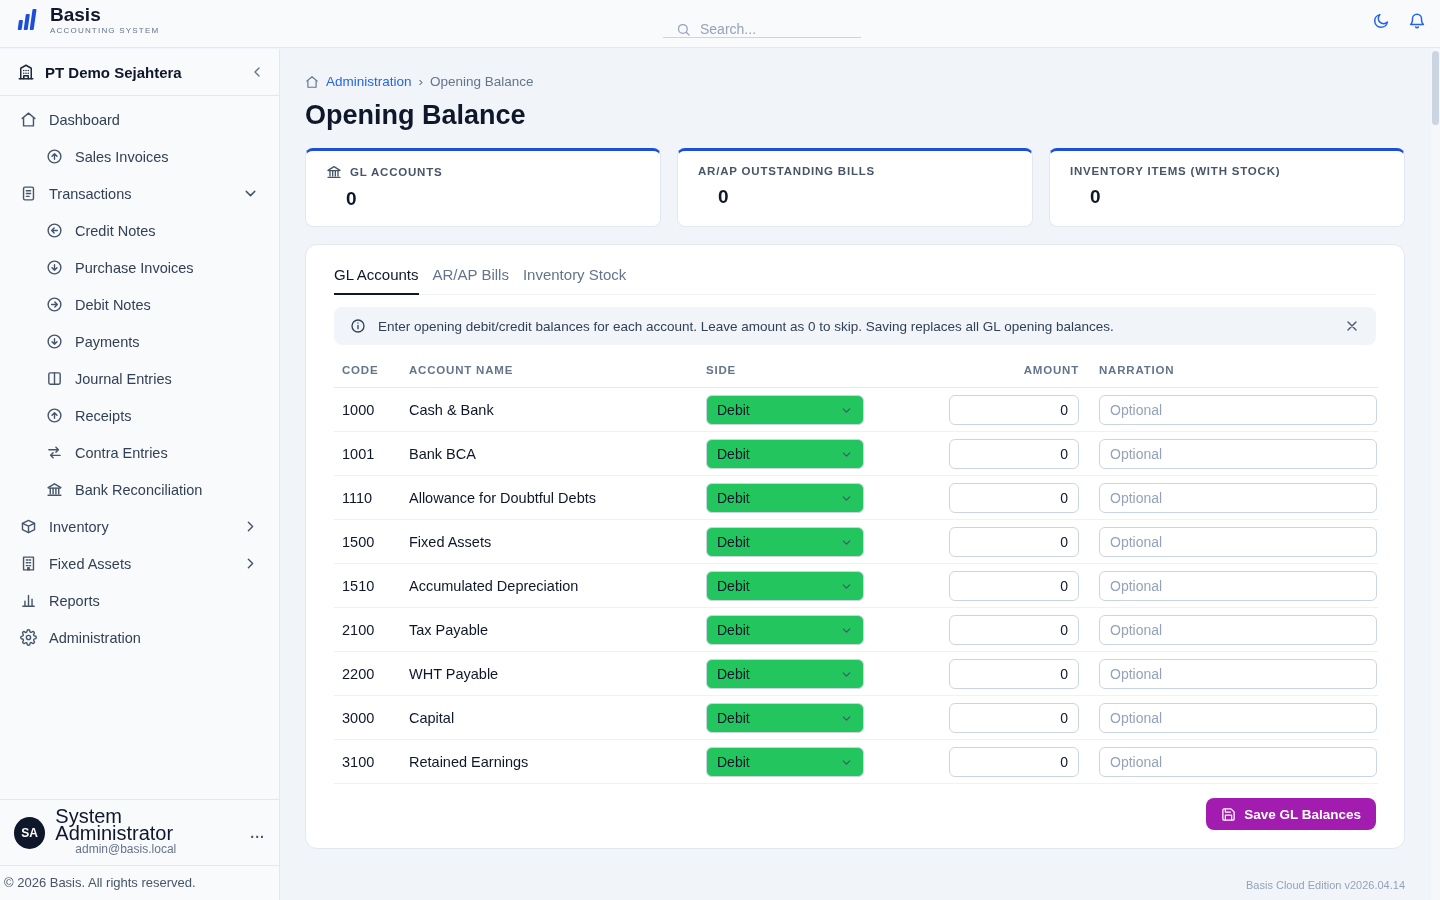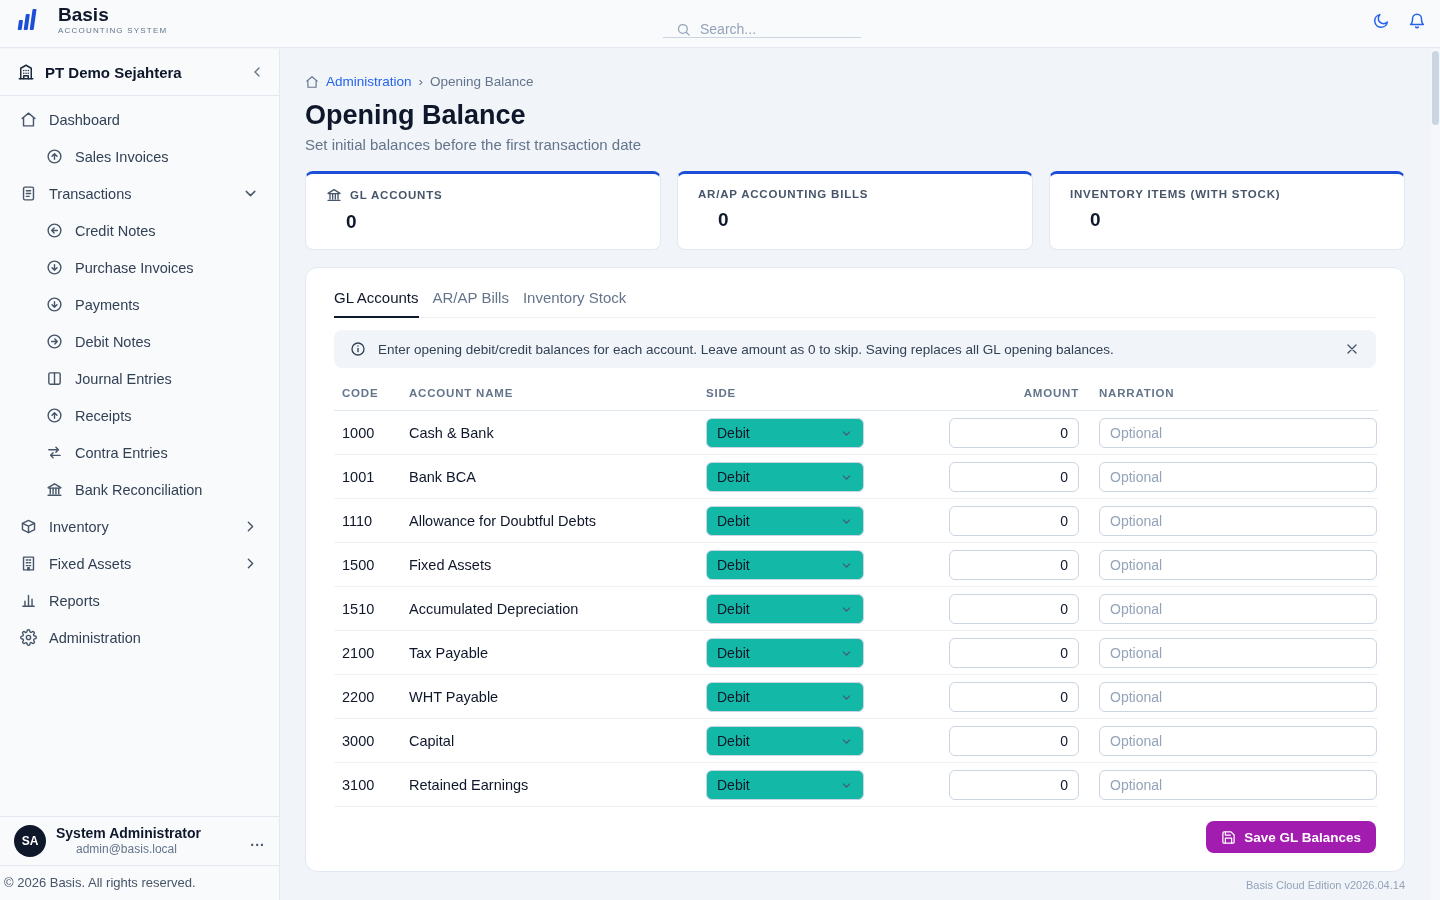--- a/index.html
+++ b/index.html
@@ -7,21 +7,21 @@
   body {
     font-family:"Liberation Sans", sans-serif;
     background:#f1f5f9; color:#0f172a; overflow:hidden; position:relative;
   }
   .icn { display:inline-flex; align-items:center; justify-content:center; flex:none; }
   .icn svg { width:100%; height:100%; display:block; }
 
   
   .topbar { position:absolute; top:0; left:0; width:1440px; height:48px;
     background:#f8fafc; border-bottom:1px solid #e2e8f0; z-index:5; }
-  .brand { position:absolute; left:14px; top:5px; display:flex; gap:16px; align-items:center; }
+  .brand { position:absolute; left:14px; top:5px; display:flex; gap:8px; align-items:center; }
   .brand .logo { width:28px; height:28px; }
   .brand-name { font-size:19px; font-weight:bold; color:#0f172a; line-height:20px; }
   .brand-tagline { font-size:8px; color:#64748b; letter-spacing:1.2px; margin-top:1px; }
   .search { position:absolute; left:663px; top:8px; width:198px; height:30px;
     display:flex; align-items:flex-end; gap:9px; border-bottom:1px solid #cbd5e1; padding:0 4px 0 13px; }
   .search .icn { width:15px; height:15px; color:#94a3b8; }
   .search input { border:none; outline:none; background:transparent; font-size:14px;
     color:#334155; width:150px; font-family:inherit; }
   .search input::placeholder { color:#94a3b8; }
   .top-actions { position:absolute; right:14px; top:12px; display:flex; gap:18px; }
@@ -39,21 +39,21 @@
   .nav { flex:1; padding:5px 10px; overflow:hidden; }
   .nav-item { display:flex; align-items:center; gap:12px; height:37px; padding:0 10px;
     border-radius:8px; font-size:14.5px; color:#334155; cursor:pointer; }
   .nav-item .icn { width:17px; height:17px; color:#475569; }
   .nav-item.sub { padding-left:36px; }
   .nav-chevron { margin-left:auto; width:14px; height:14px; color:#64748b; }
   .user-row { border-top:1px solid #e2e8f0; padding:8px 14px; display:flex; gap:10px;
     align-items:center; flex:none; }
   .avatar { width:32px; height:32px; border-radius:50%; background:#0f172a; color:#fff;
     font-size:12px; font-weight:bold; display:flex; align-items:center; justify-content:center; }
-  .user-name { font-size:14px; font-weight:bold; color:#0f172a; line-height:17px; }
+  .user-name { font-size:20px; font-weight:normal; color:#0f172a; line-height:17px; }
   .user-email { font-size:12px; color:#64748b; line-height:15px;margin-left:20px; }
   .user-menu { margin-left:auto; color:#475569; font-weight:bold; font-size:14px;
     letter-spacing:1px; cursor:pointer; background:none; border:none; font-family:inherit; }
   .copyright { border-top:1px solid #e2e8f0; padding:9px 4px 10px; font-size:13px;
     color:#475569; flex:none; }
 
   
   .main { position:absolute; left:281px; top:49px; width:1159px; height:851px; }
   .content { padding:24px 35px 0 24px; }
   .breadcrumb { display:flex; align-items:center; gap:7px; font-size:13.5px; color:#64748b; height:17px; }
@@ -91,21 +91,21 @@
     padding:12px 0 10px; border-bottom:1px solid #e2e8f0; line-height:14px; }
   th:first-child, td:first-child { padding-left:8px; }
   .th-amount { text-align:right; padding-right:10px; }
   .th-narr { padding-left:10px; }
   td { border-bottom:1px solid #eef2f6; padding:7px 0 6px; font-size:14.5px; color:#0f172a;
     vertical-align:middle; }
   .c-amount { text-align:right; padding-right:10px; }
   .c-narr { padding-left:10px; }
   .side-select { width:158px; height:30px; border:1px solid #cbd5e1; border-radius:6px;
     display:flex; align-items:center; justify-content:space-between; padding:0 10px;
-    font-size:14px; color:#0f172a; cursor:pointer; background:#14b8a6; }
+    font-size:14px; color:#0f172a; cursor:pointer; background:#22c55e; }
   .side-select .icn { width:13px; height:13px; color:#475569; }
   .amount-input { width:130px; height:30px; border:1px solid #cbd5e1; border-radius:6px;
     font-size:14px; color:#0f172a; text-align:right; padding:0 10px; font-family:inherit; outline:none; }
   .narration-input { width:278px; height:30px; border:1px solid #cbd5e1; border-radius:6px;
     font-size:14px; color:#0f172a; padding:0 10px; font-family:inherit; outline:none; }
   .narration-input::placeholder { color:#94a3b8; }
 
   .save-row { display:flex; justify-content:flex-end; margin-top:14px; }
   .save-btn { background:#a21caf; color:#fff; border:none; border-radius:8px; height:32px;
     padding:0 15px; font-size:13.5px; font-weight:bold; display:flex; align-items:center;
@@ -231,33 +231,33 @@
             <circle cx="12" cy="12" r="9"></circle>
             <path d="M12 8v8M8.5 12.5L12 16l3.5-3.5"></path>
           </svg>
         </span>
         <span>Purchase Invoices</span>
       </div>
       <div class="nav-item sub">
         <span class="icn">
           <svg viewBox="0 0 24 24" fill="none" stroke="currentColor" stroke-width="2" stroke-linecap="round" stroke-linejoin="round">
             <circle cx="12" cy="12" r="9"></circle>
+            <path d="M8 12h8M12.5 8.5L16 12l-3.5 3.5"></path>
+          </svg>
+        </span>
+        <span>Debit Notes</span>
+      </div>
+      <div class="nav-item sub">
+        <span class="icn">
+          <svg viewBox="0 0 24 24" fill="none" stroke="currentColor" stroke-width="2" stroke-linecap="round" stroke-linejoin="round">
+            <circle cx="12" cy="12" r="9"></circle>
             <path d="M12 8v8M8.5 12.5L12 16l3.5-3.5"></path>
           </svg>
         </span>
         <span>Payments</span>
-      </div>
-      <div class="nav-item sub">
-        <span class="icn">
-          <svg viewBox="0 0 24 24" fill="none" stroke="currentColor" stroke-width="2" stroke-linecap="round" stroke-linejoin="round">
-            <circle cx="12" cy="12" r="9"></circle>
-            <path d="M8 12h8M12.5 8.5L16 12l-3.5 3.5"></path>
-          </svg>
-        </span>
-        <span>Debit Notes</span>
       </div>
       <div class="nav-item sub">
         <span class="icn">
           <svg viewBox="0 0 24 24" fill="none" stroke="currentColor" stroke-width="2" stroke-linecap="round" stroke-linejoin="round">
             <rect x="4" y="4" width="16" height="16" rx="2"></rect>
             <path d="M12 4v16"></path>
           </svg>
         </span>
         <span>Journal Entries</span>
       </div>
@@ -355,40 +355,39 @@
           <svg viewBox="0 0 24 24" fill="none" stroke="currentColor" stroke-width="2" stroke-linecap="round" stroke-linejoin="round">
             <path d="M3 10.5L12 3l9 7.5"></path>
             <path d="M5 9.5V21h14V9.5"></path>
           </svg>
         </span>
       <span class="bc-link">Administration</span>
       <span>›</span>
       <span>Opening Balance</span>
     </div>
     <h1 class="page-title">Opening Balance</h1>
-    <div class="page-subtitle">Set initial balances before the first transaction date</div>
 
     <div class="stats">
       <div class="stat-card">
         <div class="stat-label">
           <span class="icn">
               <svg viewBox="0 0 24 24" fill="none" stroke="currentColor" stroke-width="2" stroke-linecap="round" stroke-linejoin="round">
                 <path d="M3 9.5L12 4l9 5.5"></path>
                 <path d="M4 10h16"></path>
                 <path d="M6 10v8M10 10v8M14 10v8M18 10v8"></path>
                 <path d="M3 20h18"></path>
               </svg>
             </span>
           <span>GL ACCOUNTS</span>
         </div>
         <div class="stat-value">0</div>
       </div>
       <div class="stat-card">
         <div class="stat-label">
-            <span>AR/AP ACCOUNTING BILLS</span>
+            <span>AR/AP OUTSTANDING BILLS</span>
           </div>
         <div class="stat-value">0</div>
       </div>
       <div class="stat-card">
         <div class="stat-label">
             <span>INVENTORY ITEMS (WITH STOCK)</span>
           </div>
         <div class="stat-value">0</div>
       </div>
     </div>

